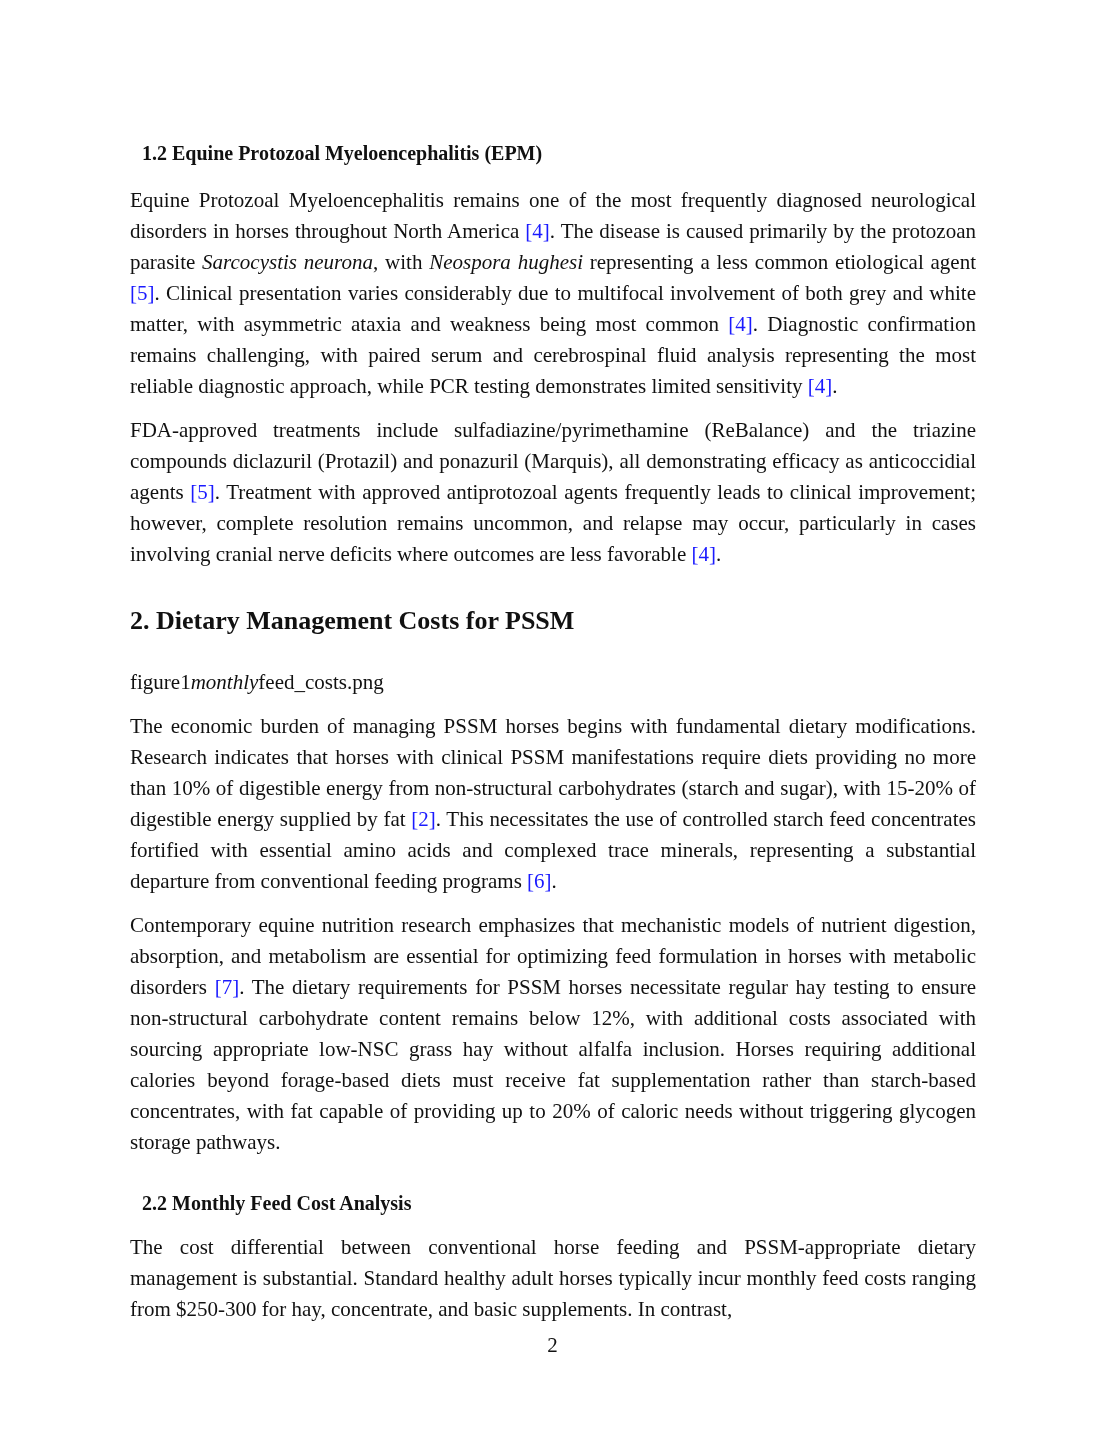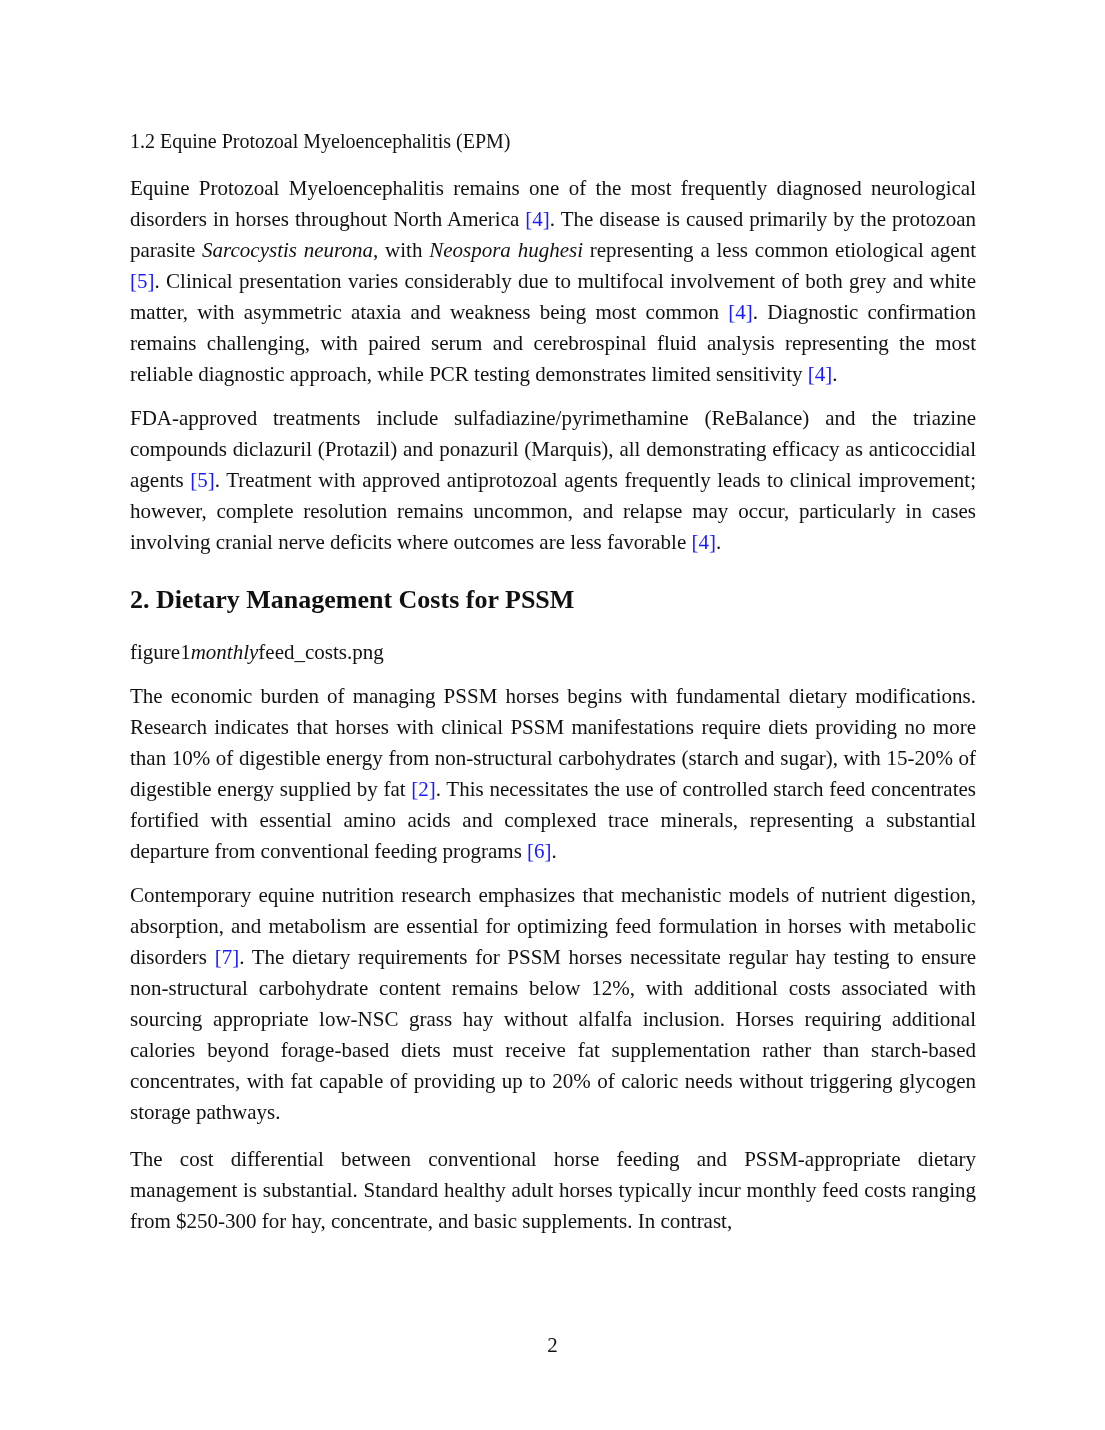--- a/index.html
+++ b/index.html
@@ -3,21 +3,21 @@
 <meta charset="utf-8">
 <style>
   html, body { margin: 0; padding: 0; background: #ffffff; }
   body {
     width: 1105px; height: 1430px; position: relative; overflow: hidden;
     font-family: "Liberation Serif", "DejaVu Serif", serif;
     color: #111;
   }
   .page { position: absolute; left: 130px; top: 128px; width: 846px; }
   .subsec {
-    font-weight: normal; font-size: 20px; line-height: 26px; margin: 0;
+    font-weight: bold; font-size: 20px; line-height: 26px; margin: 12px;
   }
   .sec {
     font-weight: bold; font-size: 26px; line-height: 32px; margin: 0;
   }
   p {
     margin: 0; font-size: 21px; line-height: 31px;
     text-align: justify; hyphens: manual;
   }
   .cite { color: #1a1aff; }
   em { font-style: italic; }
@@ -30,27 +30,28 @@
 <body>
 
 <div class="page">
 
   <h3 class="subsec">1.2 Equine Protozoal Myeloencephalitis (EPM)</h3>
 
   <p style="margin-top:19px"><span>Equine Protozoal Myeloencephalitis remains one of the most frequently diagnosed neu­rological disorders in horses throughout North America </span><a class="cite">[4]</a><span>.  The disease is caused pri­marily by the protozoan parasite </span><em>Sarcocystis neurona</em><span>, with </span><em>Neospora hughesi</em><span> representing a less common etiological agent </span><a class="cite">[5]</a><span>.  Clinical presentation varies considerably due to mul­tifocal involvement of both grey and white matter, with asymmetric ataxia and weakness being most common </span><a class="cite">[4]</a><span>. Diagnostic confirmation remains challenging, with paired serum and cerebrospinal fluid analysis representing the most reliable diagnostic approach, while PCR testing demonstrates limited sensitivity </span><a class="cite">[4]</a><span>.</span></p>
 
   <p style="margin-top:13px"><span>FDA-approved treatments include sulfadiazine/pyrimethamine (ReBalance) and the tri­azine compounds diclazuril (Protazil) and ponazuril (Marquis), all demonstrating effi­cacy as anticoccidial agents </span><a class="cite">[5]</a><span>. Treatment with approved antiprotozoal agents frequently leads to clinical improvement; however, complete resolution remains uncommon, and re­lapse may occur, particularly in cases involving cranial nerve deficits where outcomes are less favorable </span><a class="cite">[4]</a><span>.</span></p>
 
-  <h2 class="sec" style="margin-top:26px">2. Dietary Management Costs for PSSM</h2>
+  <h2 class="sec" style="margin-top:35px">2. Dietary Management Costs for PSSM</h2>
 
 
-  <p style="margin-top:21px"><span>figure1</span><em>monthly</em><span>feed_costs.png</span></p>
+  <p style="margin-top:30px"><span>figure1</span><em>monthly</em><span>feed_costs.png</span></p>
 
   <p style="margin-top:13px"><span>The economic burden of managing PSSM horses begins with fundamental dietary modifi­cations.  Research indicates that horses with clinical PSSM manifestations require diets pro­viding no more than 10% of digestible energy from non-structural carbohydrates (starch and sugar), with 15-20% of digestible energy supplied by fat </span><a class="cite">[2]</a><span>. This necessitates the use of controlled starch feed concentrates fortified with essential amino acids and complexed trace minerals, representing a substantial departure from conventional feeding programs </span><a class="cite">[6]</a><span>.</span></p>
 
   <p style="margin-top:13px"><span>Contemporary equine nutrition research emphasizes that mechanistic models of nutrient digestion, absorption, and metabolism are essential for optimizing feed formulation in horses with metabolic disorders </span><a class="cite">[7]</a><span>.  The dietary requirements for PSSM horses neces­sitate regular hay testing to ensure non-structural carbohydrate content remains below 12%, with additional costs associated with sourcing appropriate low-NSC grass hay with­out alfalfa inclusion. Horses requiring additional calories beyond forage-based diets must receive fat supplementation rather than starch-based concentrates, with fat capable of pro­viding up to 20% of caloric needs without triggering glycogen storage pathways.</span></p>
 
+  <h3 class="subsec" style="margin-top:32px">2.2 Monthly Feed Cost Analysis</h3>
 
   <p style="margin-top:16px"><span>The cost differential between conventional horse feeding and PSSM-appropriate dietary management is substantial.  Standard healthy adult horses typically incur monthly feed costs ranging from $250-300 for hay, concentrate, and basic supplements.  In contrast,</span></p>
 
 </div>
 
 <div class="page-number">2</div>
 
 </body></html>

